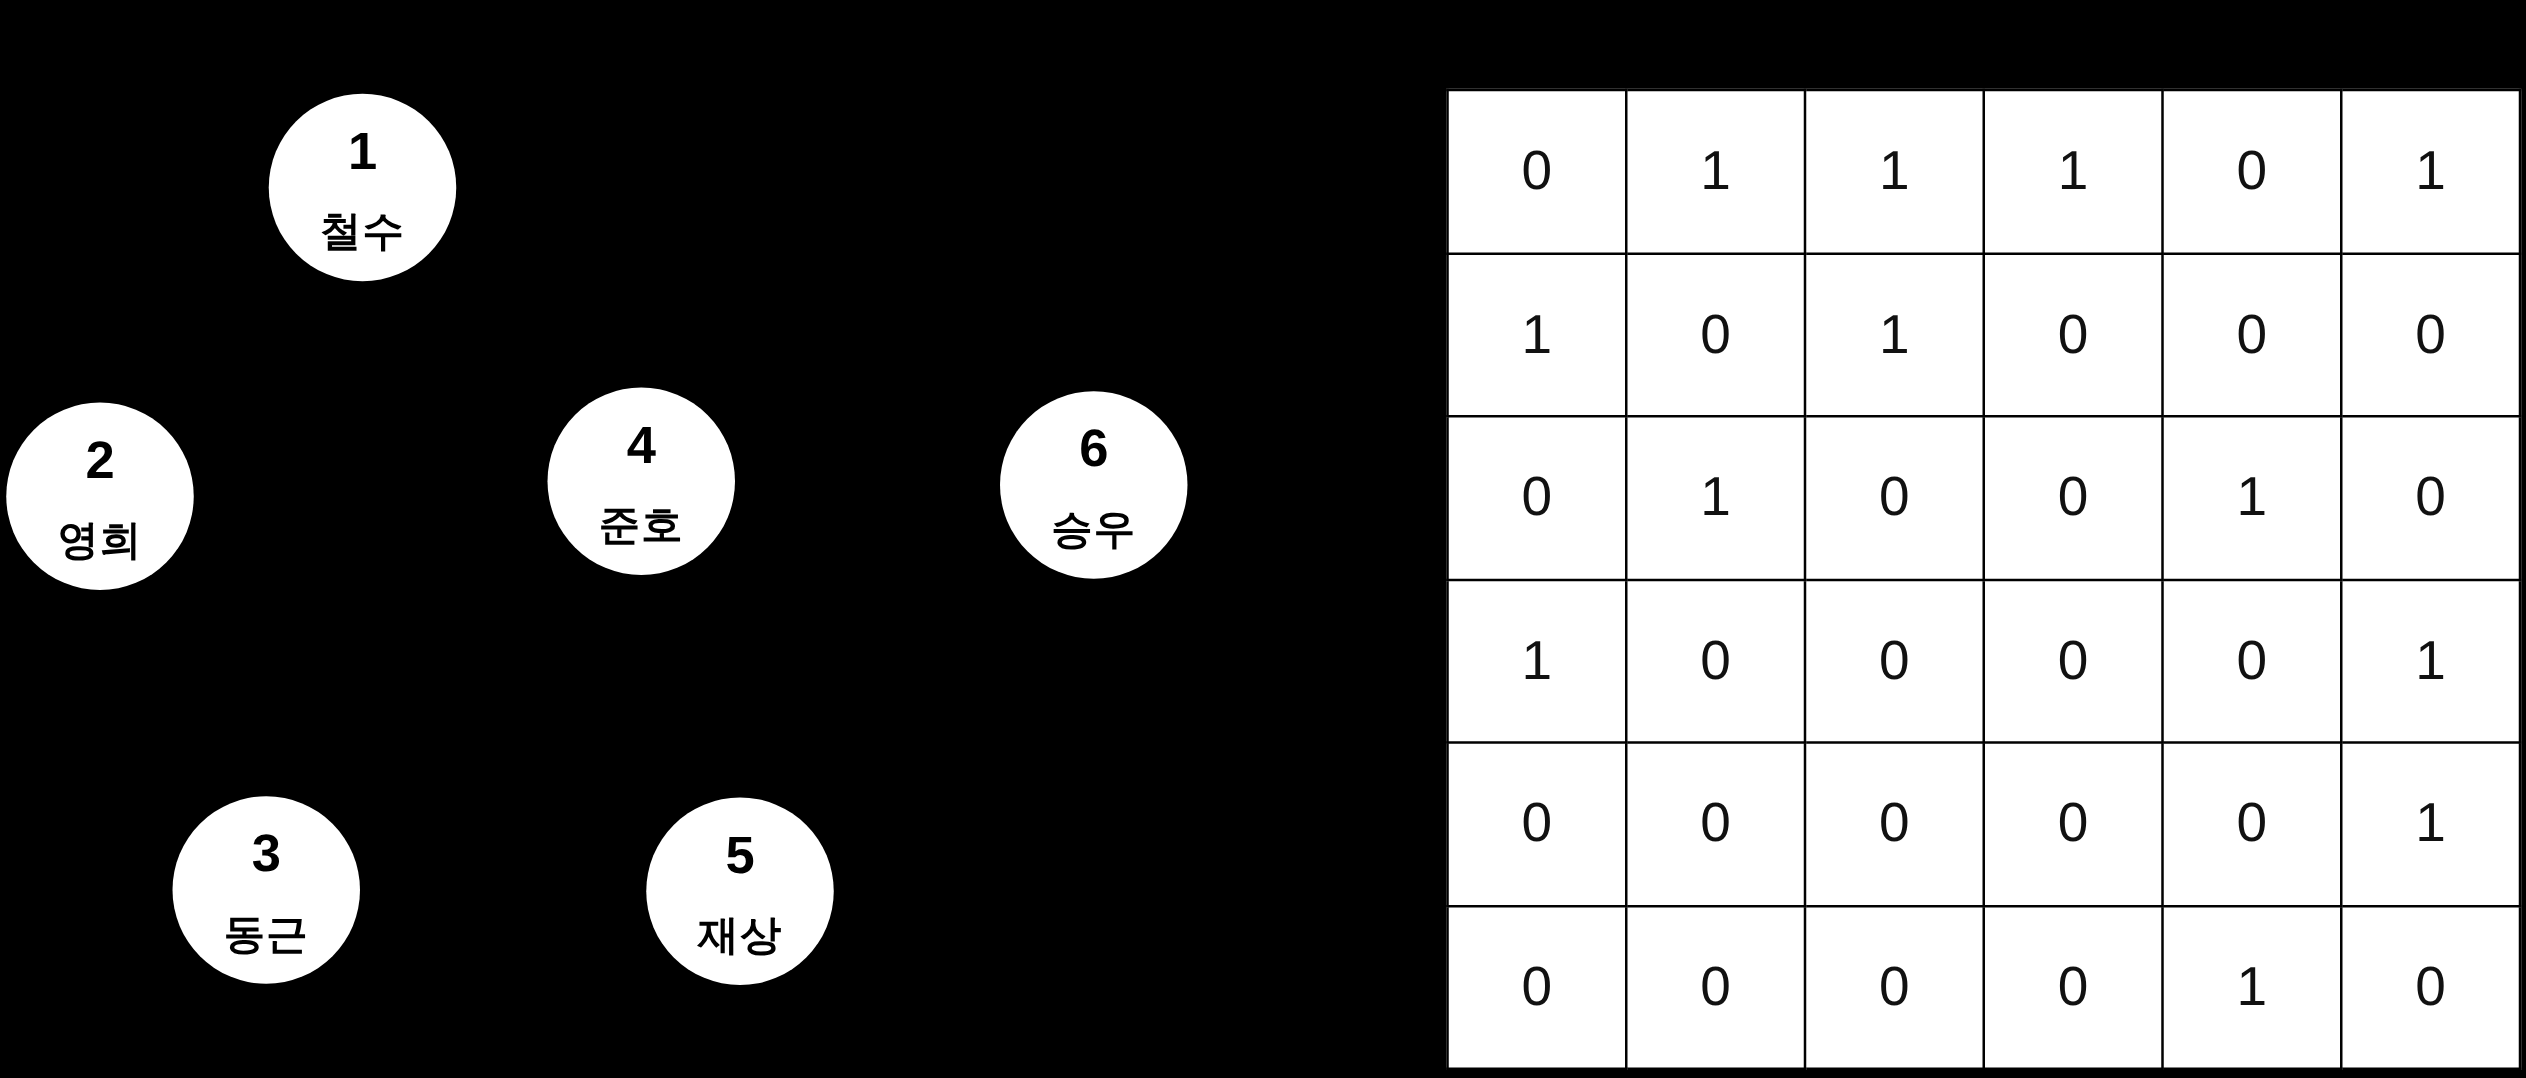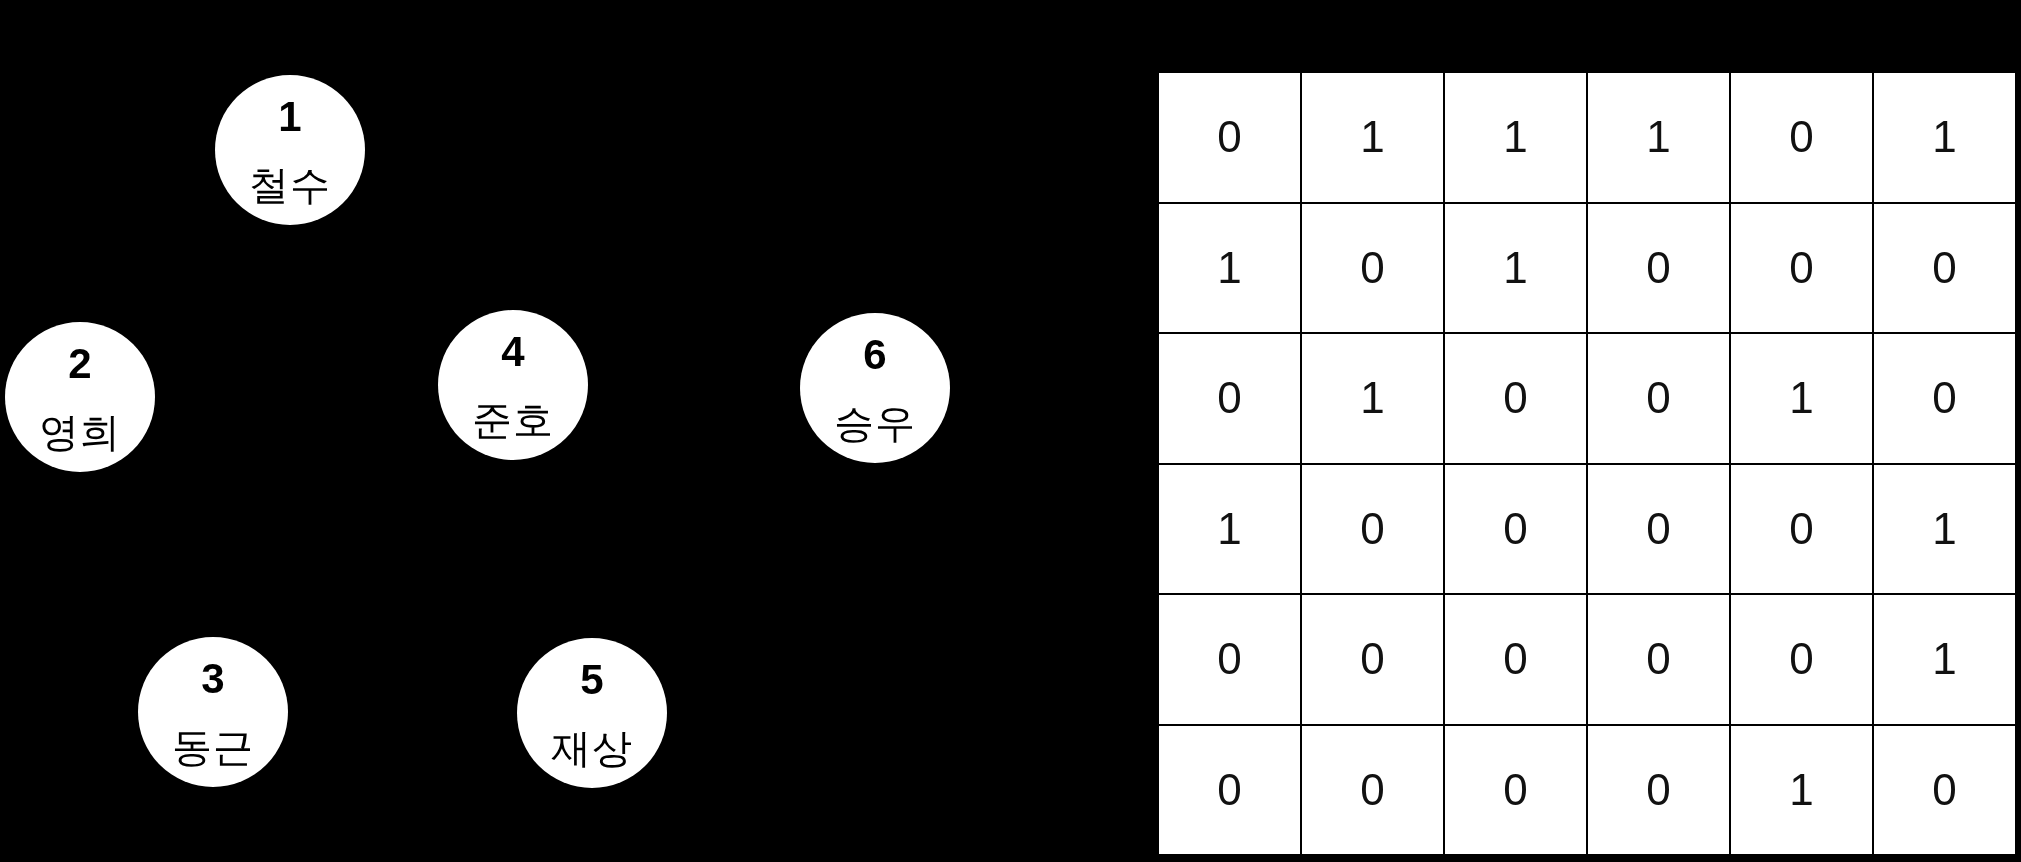--- a/index.html
+++ b/index.html
@@ -33,22 +33,22 @@
     align-items: center;
     justify-content: center;
     text-align: center;
     line-height: 1.12;
   }
   .node .num {
     font-size: 42px;
     font-weight: 700;
   }
   .node .nm {
-    font-size: 40px;
-    font-weight: 400;
+    font-size: 33px;
+    font-weight: 700;
     letter-spacing: 1px;
     margin-top: 23px;
   }
   
   table.adj {
     position: absolute;
     left: 1157px;
     top: 71px;
     width: 860px;
     height: 785px;

